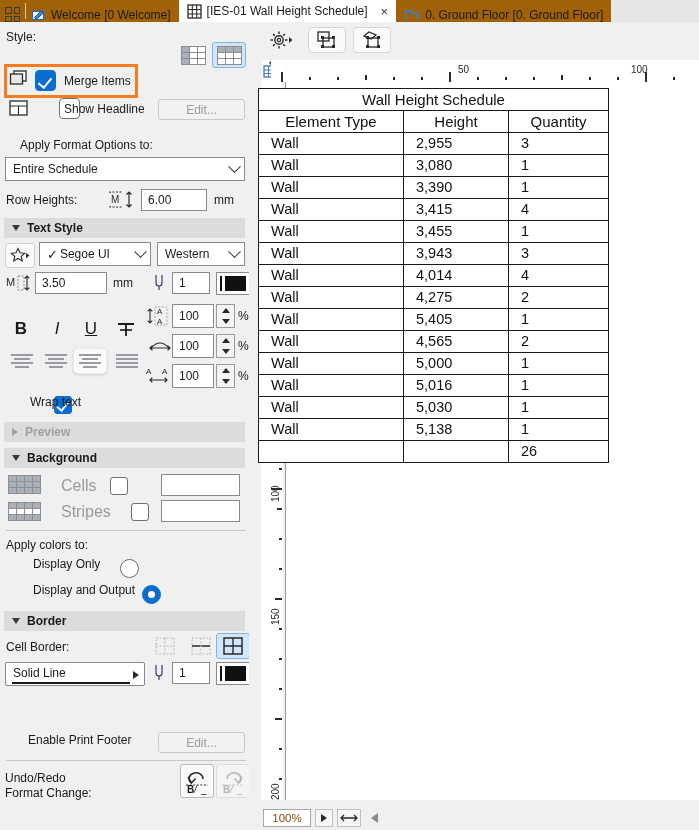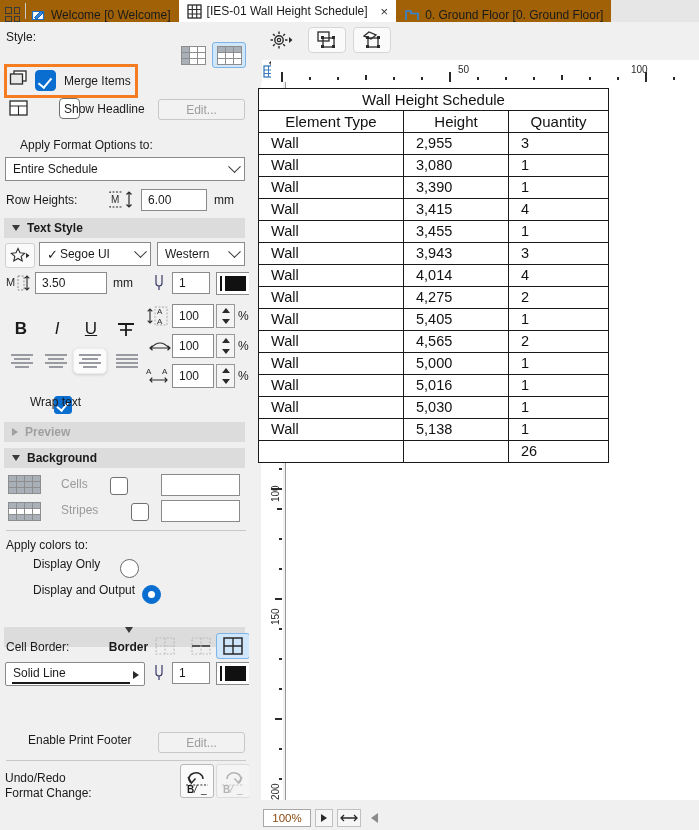--- a/index.html
+++ b/index.html
@@ -38,21 +38,21 @@
   .appicon-grid i { border: 1.5px solid #3a3a3a; display: block; }
   .tabsep { width: 1px; background: #c8c8c8; align-self: center; height: 16px; }
 
   
   #leftpanel {
     position: absolute; left: 0; top: 22px; width: 249px; height: 808px;
     background: #f0f0f0; overflow: hidden;
   }
   .lp-row { position: absolute; }
   .lbl { font-size: 12px; color: #1a1a1a; }
-  .lbl-dim { font-size: 12px; color: #9a9a9a; }
+  .lbl-dim { font-size: 16px; color: #9a9a9a; }
 
   
   .section-head {
     position: absolute; left: 4px; width: 241px; height: 20px;
     background: #dcdcdc; display: flex; align-items: center; gap: 7px;
     padding-left: 8px; font-size: 12px; font-weight: bold; color: #1a1a1a;
   }
   .section-head.dim { color: #a0a0a0; background: #dcdcdc; }
   .tri {
     width: 0; height: 0; border-left: 4.5px solid transparent;
@@ -542,21 +542,21 @@
 
     <div class="hrule" style="left:6px; top:508px; width:240px;"></div>
 
     <div class="lp-row lbl" style="left:6px; top:516px;">Apply colors to:</div>
     <div class="lp-row radio" style="left:7px; top:535px;"></div>
     <div class="lp-row lbl" style="left:33px; top:535px;">Display Only</div>
     <div class="lp-row radio on" style="left:7px; top:561px;"></div>
     <div class="lp-row lbl" style="left:33px; top:561px;">Display and Output</div>
 
     
-    <div class="section-head" style="top:605px;flex-direction:column;">
+    <div class="section-head" style="top:589px;">
       <span class="tri"></span>
       <span>Border</span>
     </div>
 
     <div class="lp-row lbl" style="left:6px; top:618px;">Cell Border:</div>
     <div class="lp-row tgl" style="left:148px; top:611px;">
       <svg width="22" height="20" viewBox="0 0 22 20">
         <rect x="2" y="2" width="18" height="16" fill="none" stroke="#b8b8b8" stroke-width="1.2" stroke-dasharray="1.8 1.8"></rect>
         <path d="M11 2 V18 M2 10 H20" stroke="#b8b8b8" stroke-width="1.1" stroke-dasharray="1.8 1.8"></path>
       </svg>

